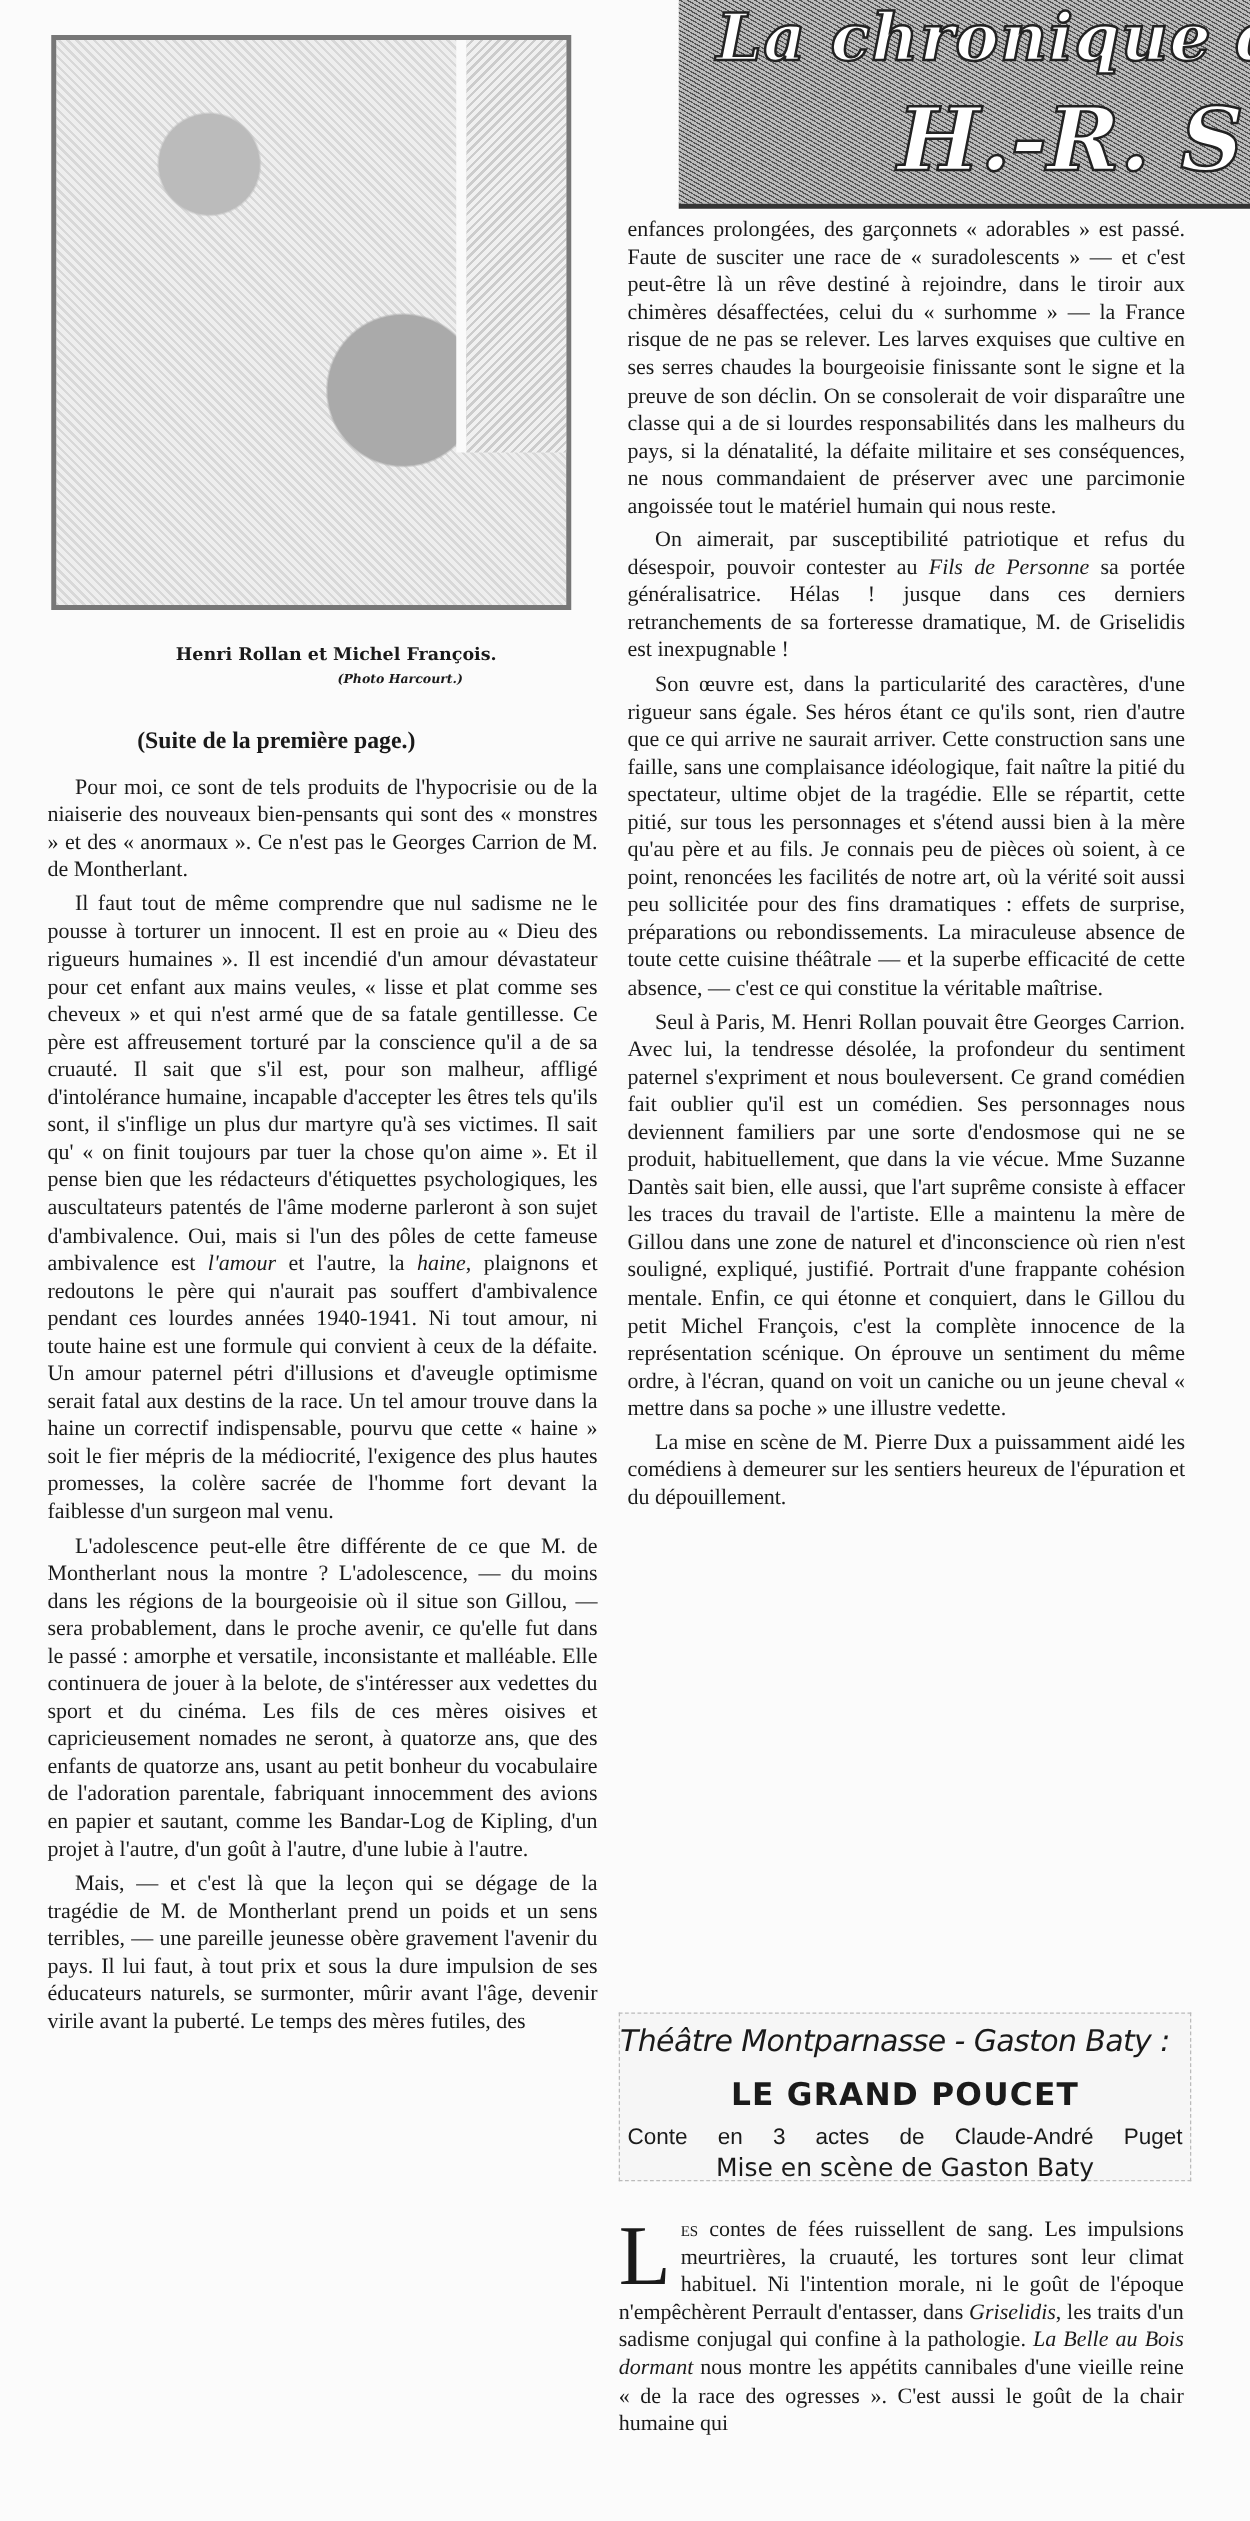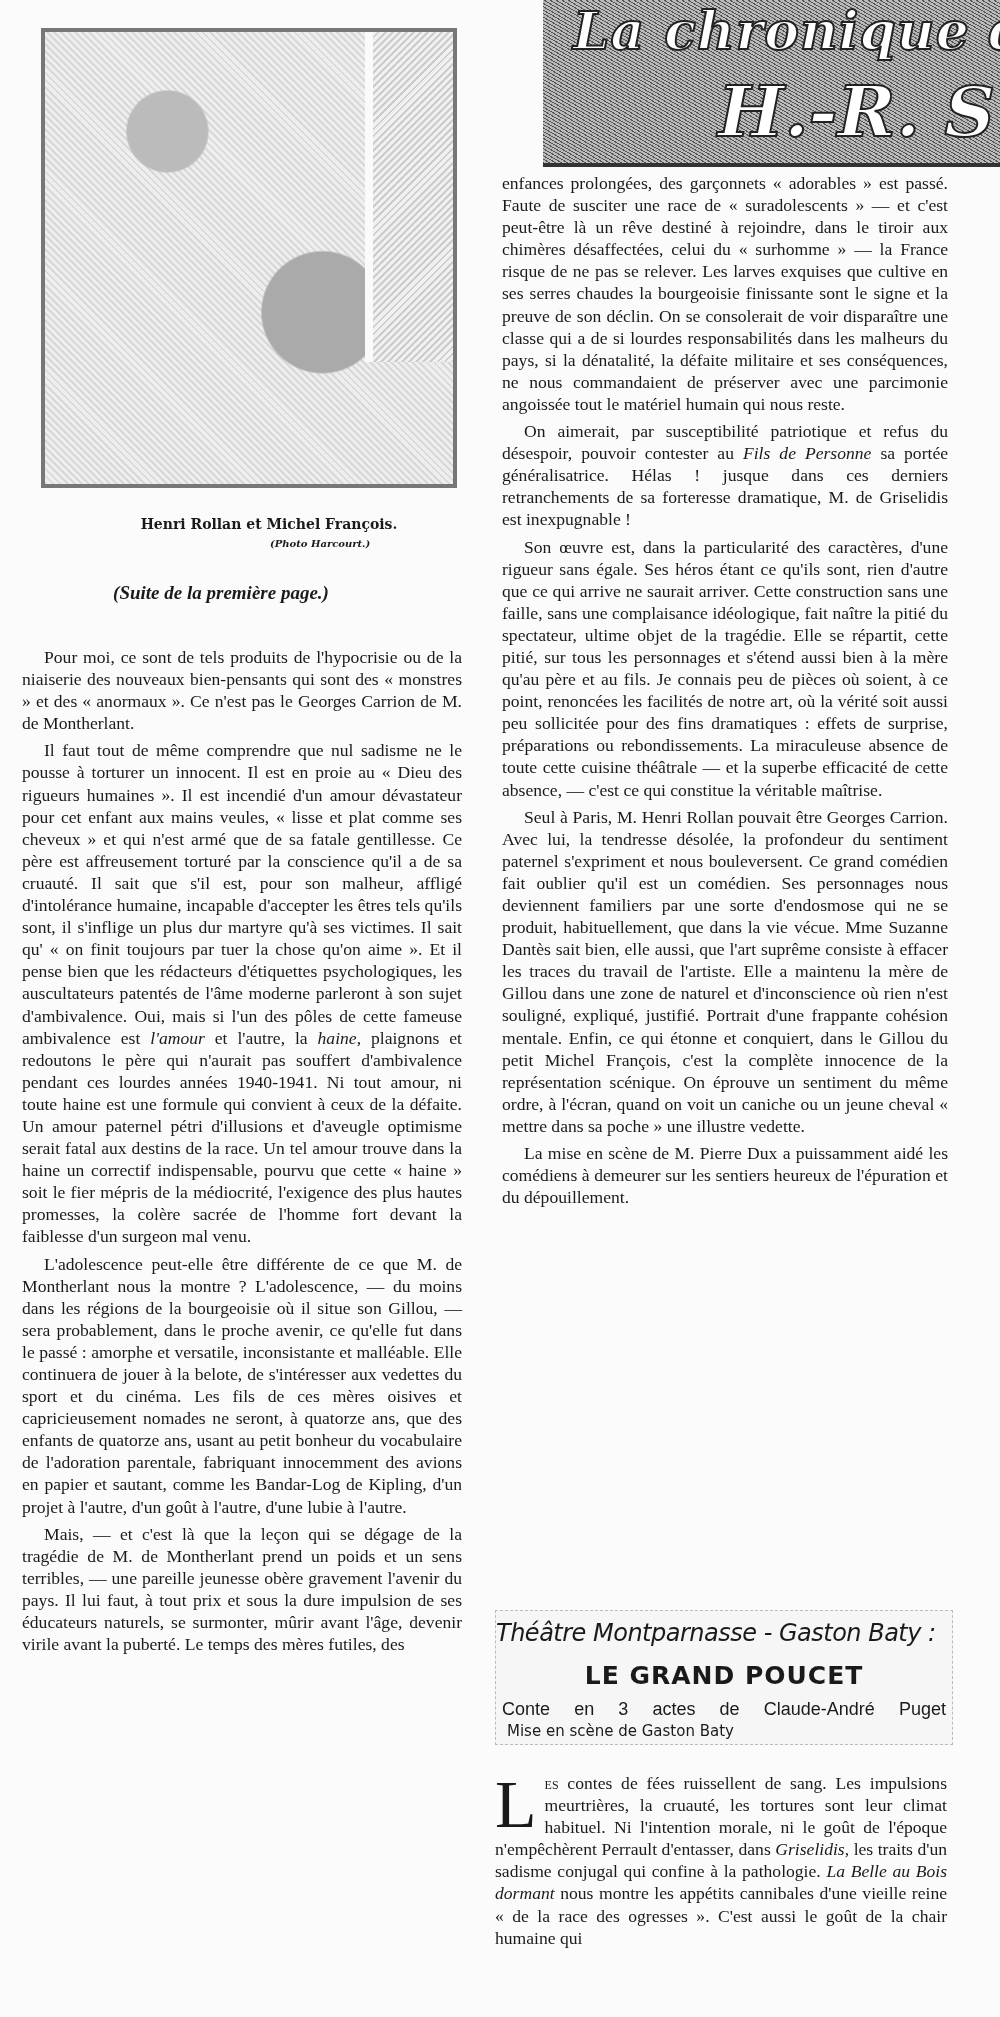--- a/index.html
+++ b/index.html
@@ -8,41 +8,41 @@
       position: absolute; left: 41px; top: 28px; width: 416px; height: 460px;
       background:
         radial-gradient(circle at 30% 22%, #bbb 0 40px, transparent 42px),
         radial-gradient(circle at 68% 62%, #aaa 0 60px, transparent 62px),
         repeating-linear-gradient(45deg, #d8d8d8 0 2px, #eee 2px 5px);
       border: 4px solid #777; box-sizing: border-box;
     }
     .photo .win { position: absolute; right: 0; top: 0; width: 80px; height: 330px; background: repeating-linear-gradient(-45deg, #ccc 0 2px, #f0f0f0 2px 5px); border-left: 8px solid #fafafa; }
     .caption { position: absolute; top: 516px; left: 84px; width: 370px; font-family: "DejaVu Serif", serif; font-size: 14px; font-weight: bold; text-align: center; }
     .credit { position: absolute; top: 538px; left: 270px; font-family: "DejaVu Serif", serif; font-size: 10px; font-style: italic; font-weight: bold; }
-    .suite { position: absolute; top: 582px; left: 0; width: 442px; text-align: center; font-family: "Liberation Serif", serif; font-style: italic; font-weight: bold; font-size: 19px; }
+    .suite { position: absolute; top: 582px; left: 0; width: 442px; text-align: center; font-family: "Liberation Serif", serif; font-weight: bold; font-size: 19px; }
     .article { font-family: "Liberation Serif", serif; font-size: 17.6px; line-height: 22.1px; text-align: justify; hyphens: manual; }
     .article p { margin: 0 0 5px 0; text-indent: 22px; }
     .article p.noindent { text-indent: 0; }
-    .left-text { position: absolute; left: 22px; top: 618px; width: 440px; margin-top: 28px; }
+    .left-text { position: absolute; left: 38px; top: 618px; width: 440px; }
     .right-text { position: absolute; left: 502px; top: 172px; width: 446px; }
     .banner {
       position: absolute; left: 543px; top: 0; width: 457px; height: 163px;
       background: repeating-linear-gradient(30deg, #555 0 1px, #bbb 1px 3px);
       border-bottom: 4px solid #333; overflow: hidden;
     }
     .banner .line1 { position: absolute; left: 30px; top: 0; font-family: "DejaVu Serif", serif; font-style: italic; font-weight: bold; font-size: 52px; color: #fff; -webkit-text-stroke: 2px #222; letter-spacing: 1px; white-space: nowrap; }
     .banner .line2 { position: absolute; left: 175px; top: 70px; font-family: "DejaVu Serif", serif; font-style: italic; font-weight: bold; font-size: 70px; color: #fff; -webkit-text-stroke: 2px #222; white-space: nowrap; }
     .ad-box {
       position: absolute; left: 495px; top: 1610px; width: 456px; height: 133px;
       border: 1px dashed #bbb; background: #f6f6f6;
     }
     .ad-theatre { position: absolute; top: 8px; left: 0; width: 100%; text-align: left; font-family: "DejaVu Sans", sans-serif; font-style: italic; font-size: 24px; font-weight: 300; letter-spacing: -0.5px; }
     .ad-title { position: absolute; top: 50px; left: 0; width: 100%; text-align: center; font-family: "DejaVu Sans", sans-serif; font-weight: bold; font-size: 25px; letter-spacing: 1px; }
     .ad-sub1 { position: absolute; top: 88px; left: 6px; right: 6px; text-align: justify; text-align-last: justify; font-family: Liberation Sans, sans-serif; font-size: 18px; }
-    .ad-sub2 { position: absolute; top: 111px; left: 11px; width: 100%; text-align: left; font-family: "DejaVu Sans", sans-serif; font-size: 15px; }
+    .ad-sub2 { position: absolute; top: 111px; left: 0; width: 100%; text-align: center; font-family: "DejaVu Sans", sans-serif; font-size: 20px; }
     .review { position: absolute; left: 495px; top: 1772px; width: 452px; }
     .dropcap { float: left; font-family: "Liberation Serif", serif; font-size: 68px; line-height: 56px; margin: 4px 8px 0 0; }
     .review p.first { text-indent: 0; }
     .smallcaps { font-variant: small-caps; }
     .edge { position: absolute; left: 975px; width: 20px; font-family: "Liberation Serif", serif; font-weight: bold; font-size: 15px; color: #222; line-height: 22px; }
     i { }
   </style>
 </head>
 <body>
 

